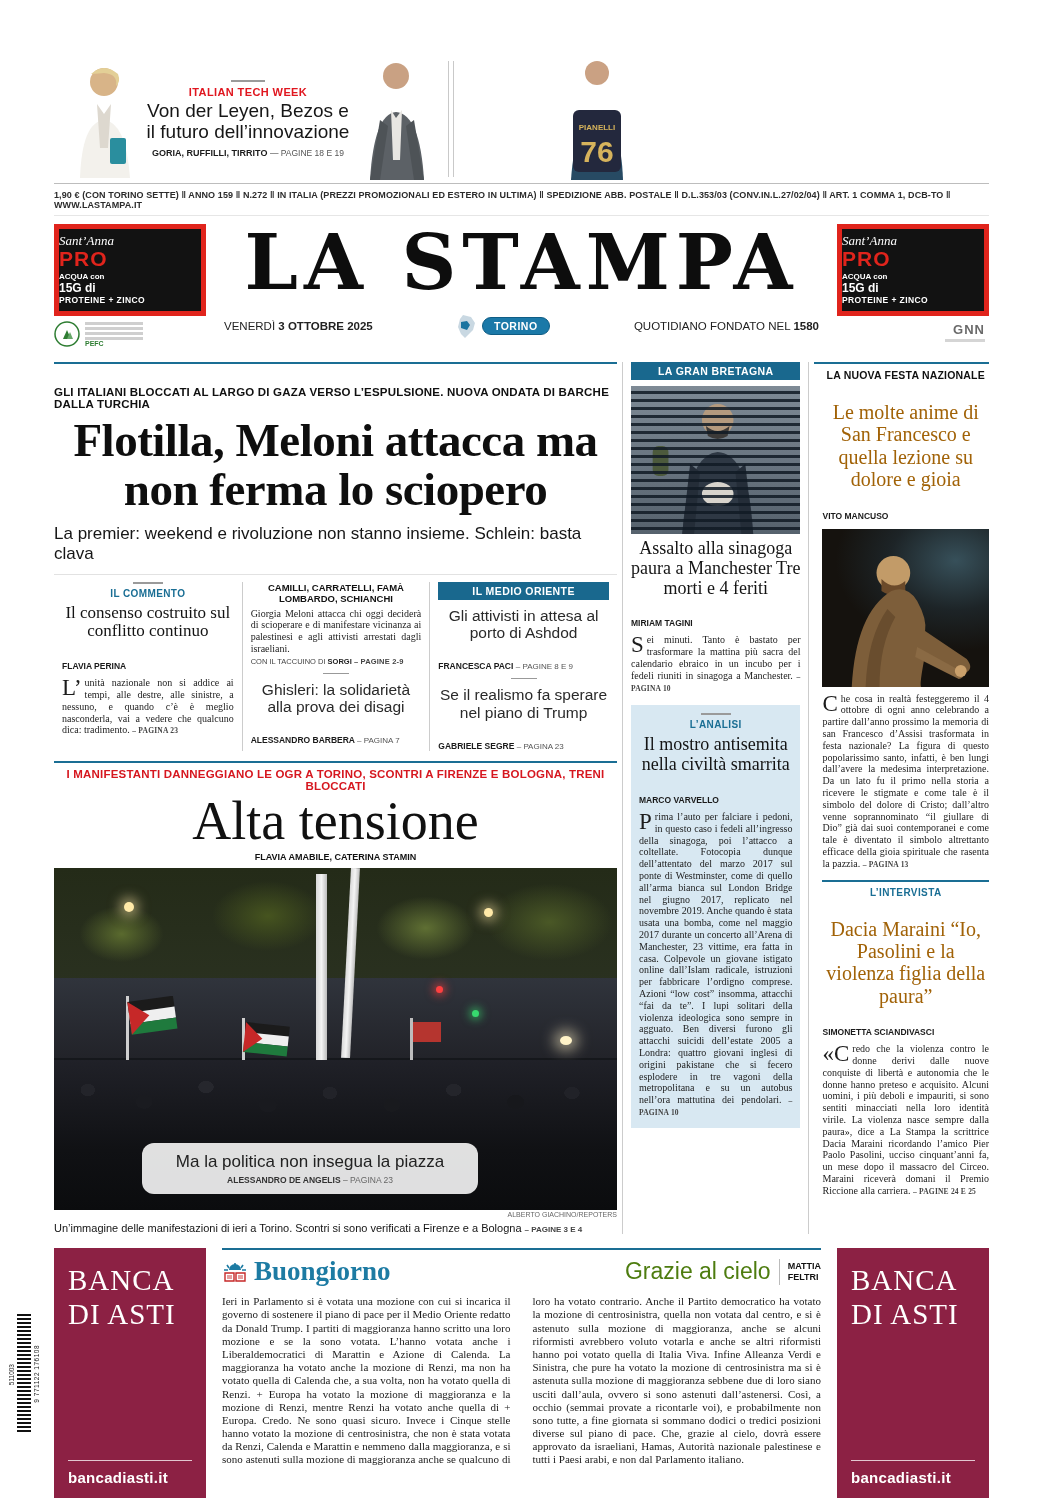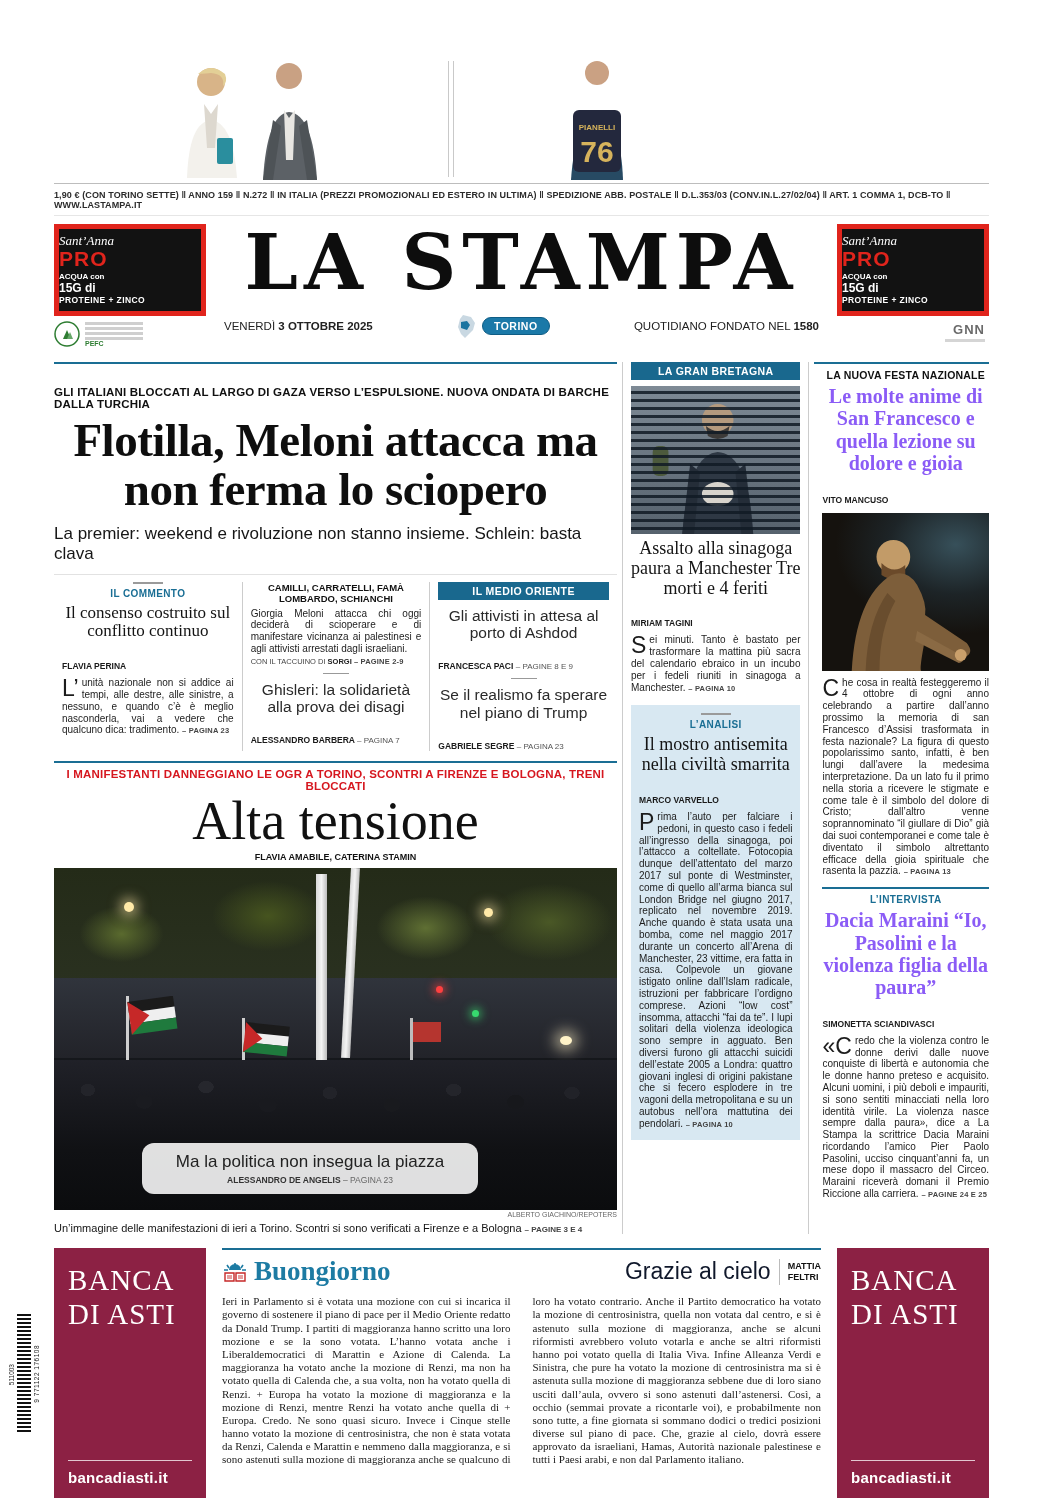--- a/index.html
+++ b/index.html
@@ -60,21 +60,21 @@
 
   .subcols { display:flex; border-top:1px solid #e2e2e2; padding-top:7px; }
   .subcol { width:33.33%; padding:0 8px; }
   .subcol + .subcol { border-left:1px solid #ccc; }
   .lbl-dash { width:30px; height:2px; background:#9a9a9a; margin:0 auto 4px auto; }
   .lbl-blue { color:#1a6e94; font-weight:800; font-size:10px; letter-spacing:.4px; text-align:center; }
   .lbl-bar { background:#19688e; color:#fff; font-weight:800; font-size:10.5px; letter-spacing:.4px; text-align:center; padding:3px 0; }
   .serif-head { font-family:"Liberation Serif", serif; font-size:17px; line-height:1.1; text-align:center; color:#141414; margin-top:5px; }
   .byline { font-size:8.5px; font-weight:800; margin-top:20px; color:#1a1a1a; }
   .byline .pg { font-weight:400; color:#555; font-size:8px; }
-  .body-serif { font-family:Liberation Sans, sans-serif; font-size:10px; line-height:1.18; text-align:justify; color:#1c1c1c; margin-top:6px; hyphens:auto; }
+  .body-serif { font-family:Liberation Serif, serif; font-size:10px; line-height:1.18; text-align:justify; color:#1c1c1c; margin-top:6px; hyphens:auto; }
   .dropcap::first-letter { font-size:23px; float:left; line-height:.8; padding:2px 3px 0 0; }
   .pgref { font-size:7.5px; font-weight:700; color:#444; letter-spacing:.2px; }
   .authors-head { font-size:9.5px; font-weight:800; text-align:center; line-height:1.2; }
   .taccuino { font-size:7.5px; color:#444; margin-top:2px; }
   .taccuino b { color:#222; }
   .mini-dash { width:26px; height:1px; background:#999; margin:7px auto; }
   .sans-light-head { font-size:15.5px; font-weight:400; line-height:1.12; text-align:center; color:#2a2a2a; }
 
   .red-kicker { color:#d6171f; font-weight:800; font-size:11.5px; letter-spacing:.2px; text-align:center; padding-top:5px; margin-top:10px; border-top:2px solid #1a6e94; }
   .alta-title { font-family:"Liberation Serif", serif; font-weight:400; font-size:54px; text-align:center; line-height:1; color:#111; margin-top:2px; }
@@ -113,37 +113,37 @@
   .photo-caption .pg { font-size:8px; font-weight:700; color:#444; }
 
   
   .photo-mid { position:relative; width:100%; height:148px; margin-top:6px; background:linear-gradient(#7e8a95,#56626d); overflow:hidden; }
   .grille { position:absolute; inset:0; background:repeating-linear-gradient(180deg, rgba(16,26,36,0) 0 5px, rgba(16,26,36,.85) 5px 8px); }
   .analisi-panel { background:#d8e8f2; margin-top:12px; padding:8px 8px 10px 8px; }
 
   
   .col-right { border-top:2px solid #1a6e94; padding-top:5px; }
   .lbl-black { font-size:10.5px; font-weight:800; letter-spacing:.2px; text-align:center; color:#101010; }
-  .right-head { font-family:"Liberation Serif", serif; font-size:20px; line-height:1.12; text-align:center; color:#8b5cf6; margin-top:4px;font-weight:bold; }
+  .right-head { font-family:"Liberation Serif", serif; font-size:20px; line-height:1.12; text-align:center; color:#a16207; margin-top:20px; }
   .painting { position:relative; width:100%; height:158px; margin-top:8px; overflow:hidden;
     background: radial-gradient(120px 90px at 80% 20%, #37505a 0%, #1d2427 55%, #15120e 100%); }
   .intervista-rule { border-top:2px solid #1a6e94; margin-top:10px; padding-top:5px; }
 
   
   .bottom { position:relative; display:flex; gap:16px; margin-top:14px; }
   .banca { width:152px; height:250px; background:#8c2144; color:#fff; padding:16px 14px 12px 14px; display:flex; flex-direction:column; }
   .banca-name { font-family:"Liberation Serif", serif; font-size:29px; line-height:1.15; letter-spacing:1px; }
   .banca-sep { flex:1; }
   .banca-line { border-top:1px solid rgba(255,255,255,.75); margin-bottom:8px; }
   .banca-site { font-size:15px; font-weight:700; letter-spacing:.3px; }
   .bg-center { flex:1; border-top:2px solid #1a6e94; padding-top:6px; }
   .bg-head { display:flex; align-items:center; }
   .bg-title { color:#1d7ba3; font-family:"Liberation Serif", serif; font-weight:700; font-size:27px; margin-left:6px; }
   .bg-right { margin-left:auto; display:flex; align-items:center; gap:8px; }
-  .bg-art-title { font-size:23px; font-weight:400; color:#0f172a; }
+  .bg-art-title { font-size:23px; font-weight:400; color:#4d7c0f; }
   .bg-vline { width:1px; height:26px; background:#bbb; }
   .bg-author { font-size:9px; font-weight:800; line-height:1.15; color:#111; }
   .bg-body { margin-top:8px; font-family:"Liberation Serif", serif; font-size:11px; line-height:1.2; text-align:justify; color:#1b1b1b; columns:2; column-gap:22px; hyphens:auto; }
   .barcode { position:absolute; left:-46px; top:66px; width:40px; display:flex; align-items:center; gap:2px; transform-origin:left top; }
   .bc-num { writing-mode:vertical-rl; transform:rotate(180deg); font-size:6.5px; color:#222; letter-spacing:.5px; }
   .bc-bars { width:14px; height:120px; background:repeating-linear-gradient(180deg, #111 0 2px, #fff 2px 4px); }
   .bc-code { writing-mode:vertical-rl; transform:rotate(180deg); font-size:6.5px; color:#222; }
 </style>
 </head>
 <body>
@@ -152,20 +152,26 @@
 
   <header class="teasers">
     <div class="teaser t1">
       <svg class="tz-photo" width="74" height="118" viewBox="0 0 74 118">
         <circle cx="40" cy="22" r="14" fill="#d8b488"></circle>
         <path d="M27 14 q13 -12 27 0 q3 8 -2 12 q2 -12 -12 -13 q-12 1 -13 1z" fill="#e3cf96"></path>
         <path d="M16 118 q2 -56 24 -58 q22 2 26 58z" fill="#f3f1ec"></path>
         <rect x="46" y="78" width="16" height="26" rx="2" fill="#2a8e9e"></rect>
         <path d="M33 44 l7 10 l7 -10 l-3 44 l-8 0z" fill="#ddd8cf"></path>
       </svg>
+      <div class="tz-text">
+        <div class="tz-dash"></div>
+        <div class="tz-label">ITALIAN TECH WEEK</div>
+        <div class="tz-title" style="max-width:208px">Von der Leyen, Bezos e il futuro dell’innovazione</div>
+        <div class="tz-byline"><span>GORIA, RUFFILLI, TIRRITO</span> <span class="tz-page">— PAGINE 18 E 19</span></div>
+      </div>
       <svg class="tz-photo" width="78" height="122" viewBox="0 0 78 122">
         <circle cx="38" cy="18" r="13" fill="#c9a183"></circle>
         <path d="M12 122 q4 -66 26 -68 q24 2 28 68z" fill="#5c6166"></path>
         <path d="M33 52 l5 8 l6 -8 l-2 50 l-7 0z" fill="#e8e6e2"></path>
         <path d="M12 122 l10 -60 l8 6 l-8 54z" fill="#4e5357"></path>
         <path d="M66 122 l-10 -60 l-8 6 l8 54z" fill="#4e5357"></path>
       </svg>
     </div>
     <div class="tz-divider"></div>
     <div class="tz-divider"></div>

